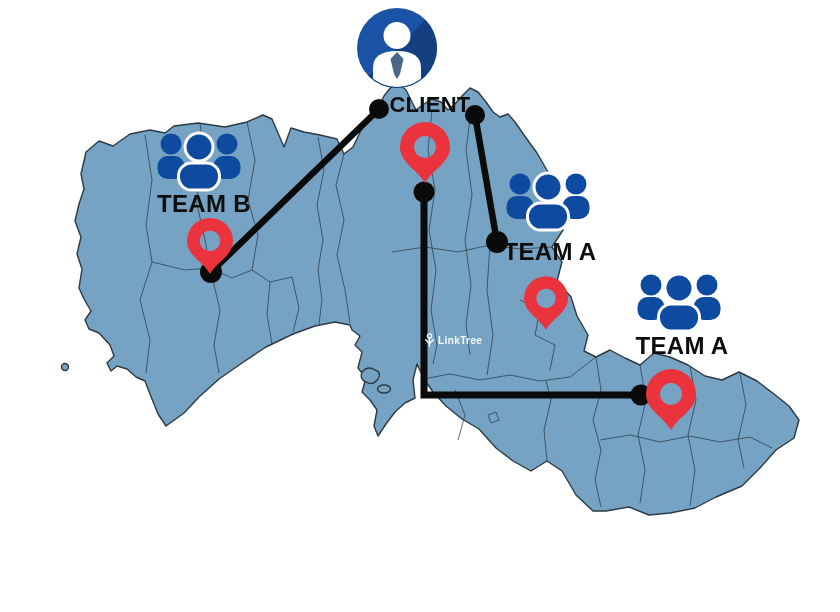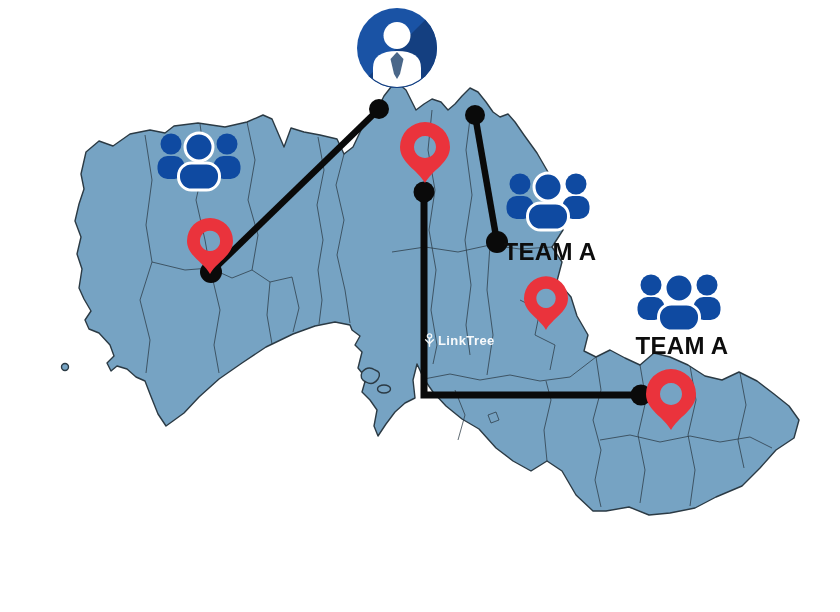--- a/index.html
+++ b/index.html
@@ -26,21 +26,21 @@
   .label-client{left:430px;top:92px;font-size:22px;}
   .label-team-b{left:204px;top:190px;font-size:24px;}
   .label-team-a-north{left:550px;top:238px;font-size:24px;}
   .label-team-a-east{left:682px;top:332px;font-size:24px;}
   .caption{
     position:absolute;left:425px;top:520px;transform:translateX(-50%);
     font-size:26px;font-weight:800;color:var(--label-black,#0d0d0d);white-space:nowrap;letter-spacing:.2px;
   }
   .watermark{
     position:absolute;left:423px;top:333px;display:flex;align-items:center;gap:2px;
-    color:var(--watermark-white,#ffffff);font-size:13px;font-weight:700;letter-spacing:.4px;opacity:.95;
+    color:var(--watermark-white,#ffffff);font-size:10px;font-weight:700;letter-spacing:.4px;opacity:.95;
   }
   .watermark svg{position:static;}
 </style>
 </head>
 <body>
 
 <div class="stage">
 
   <svg width="840" height="612" viewBox="0 0 840 612">
     <defs>
@@ -130,20 +130,22 @@
       <circle class="client-disc" r="40"></circle>
       <path class="client-shadow" d="M 28.3,-28.3 A 40,40 0 0 1 -28.3,28.3 Z"></path>
       <g clip-path="url(#clientClip)">
         <circle class="client-person" cx="0" cy="-12.5" r="13.5"></circle>
         <path class="client-person" d="M -24,40 L -24,20 Q -24,3 0,3 Q 24,3 24,20 L 24,40 Z"></path>
         <path class="client-tie" d="M 0,4 L 6.5,11 L 3,26 L 0,31 L -3,26 L -6.5,11 Z"></path>
       </g>
     </g>
   </svg>
 
+  <div class="label label-client">CLIENT</div>
+  <div class="label label-team-b">TEAM B</div>
   <div class="label label-team-a-north">TEAM A</div>
   <div class="label label-team-a-east">TEAM A</div>
 
   <div class="watermark">
     <svg width="13" height="15" viewBox="0 0 13 15">
       <g fill="none" stroke="#ffffff" stroke-width="1.4" stroke-linecap="round">
         <circle cx="6.5" cy="3" r="2.1"></circle>
         <line x1="6.5" y1="5.4" x2="6.5" y2="13.2"></line>
         <line x1="2.6" y1="6.8" x2="6.5" y2="10.6"></line>
         <line x1="10.4" y1="6.8" x2="6.5" y2="10.6"></line>

